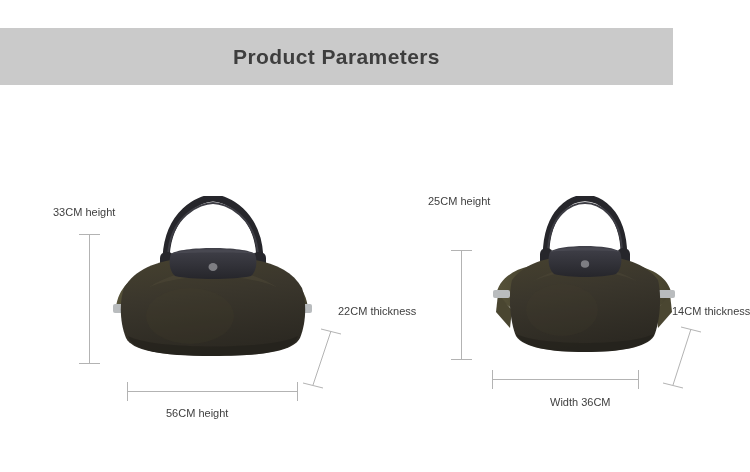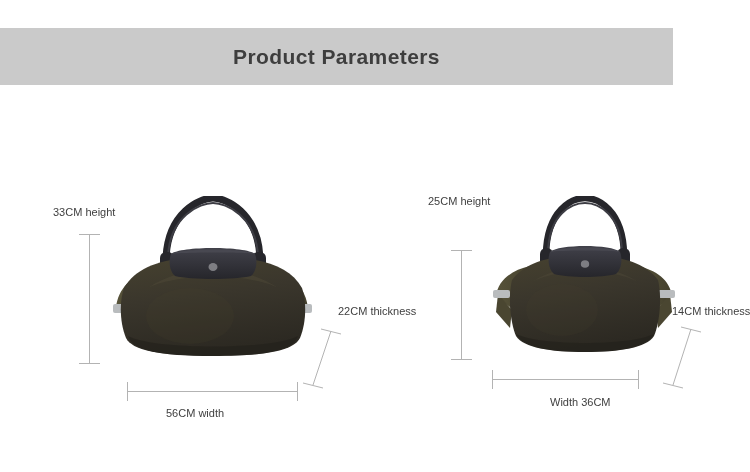--- a/index.html
+++ b/index.html
@@ -132,21 +132,21 @@
       <div class="m-line m-vline" style="left:89px; top:234px; height:130px;"></div>
       <div class="cap-h" style="left:79px; top:234px; width:21px;"></div>
       <div class="cap-h" style="left:79px; top:363px; width:21px;"></div>
     </div>
 
     <div>
       <div class="m-line m-hline" style="left:127px; top:391px; width:171px;"></div>
       <div class="cap-v" style="left:127px; top:382px; height:19px;"></div>
       <div class="cap-v" style="left:297px; top:382px; height:19px;"></div>
     </div>
-    <div class="anno" style="left:166px; top:407px;">56CM width</div>
+    <div class="anno" style="left:166px; top:407px;">56CM height</div>
 
     <div class="anno" style="left:338px; top:305px;">22CM thickness</div>
     <div class="slant-wrap" style="left:300px; top:325px;">
       <svg width="46" height="68" viewBox="0 0 46 68">
         <line x1="31" y1="6" x2="13" y2="60" stroke="#b3b3b3" stroke-width="1"></line>
         <line x1="21" y1="4" x2="41" y2="9" stroke="#b3b3b3" stroke-width="1"></line>
         <line x1="3" y1="58" x2="23" y2="63" stroke="#b3b3b3" stroke-width="1"></line>
       </svg>
     </div>
   </div>

